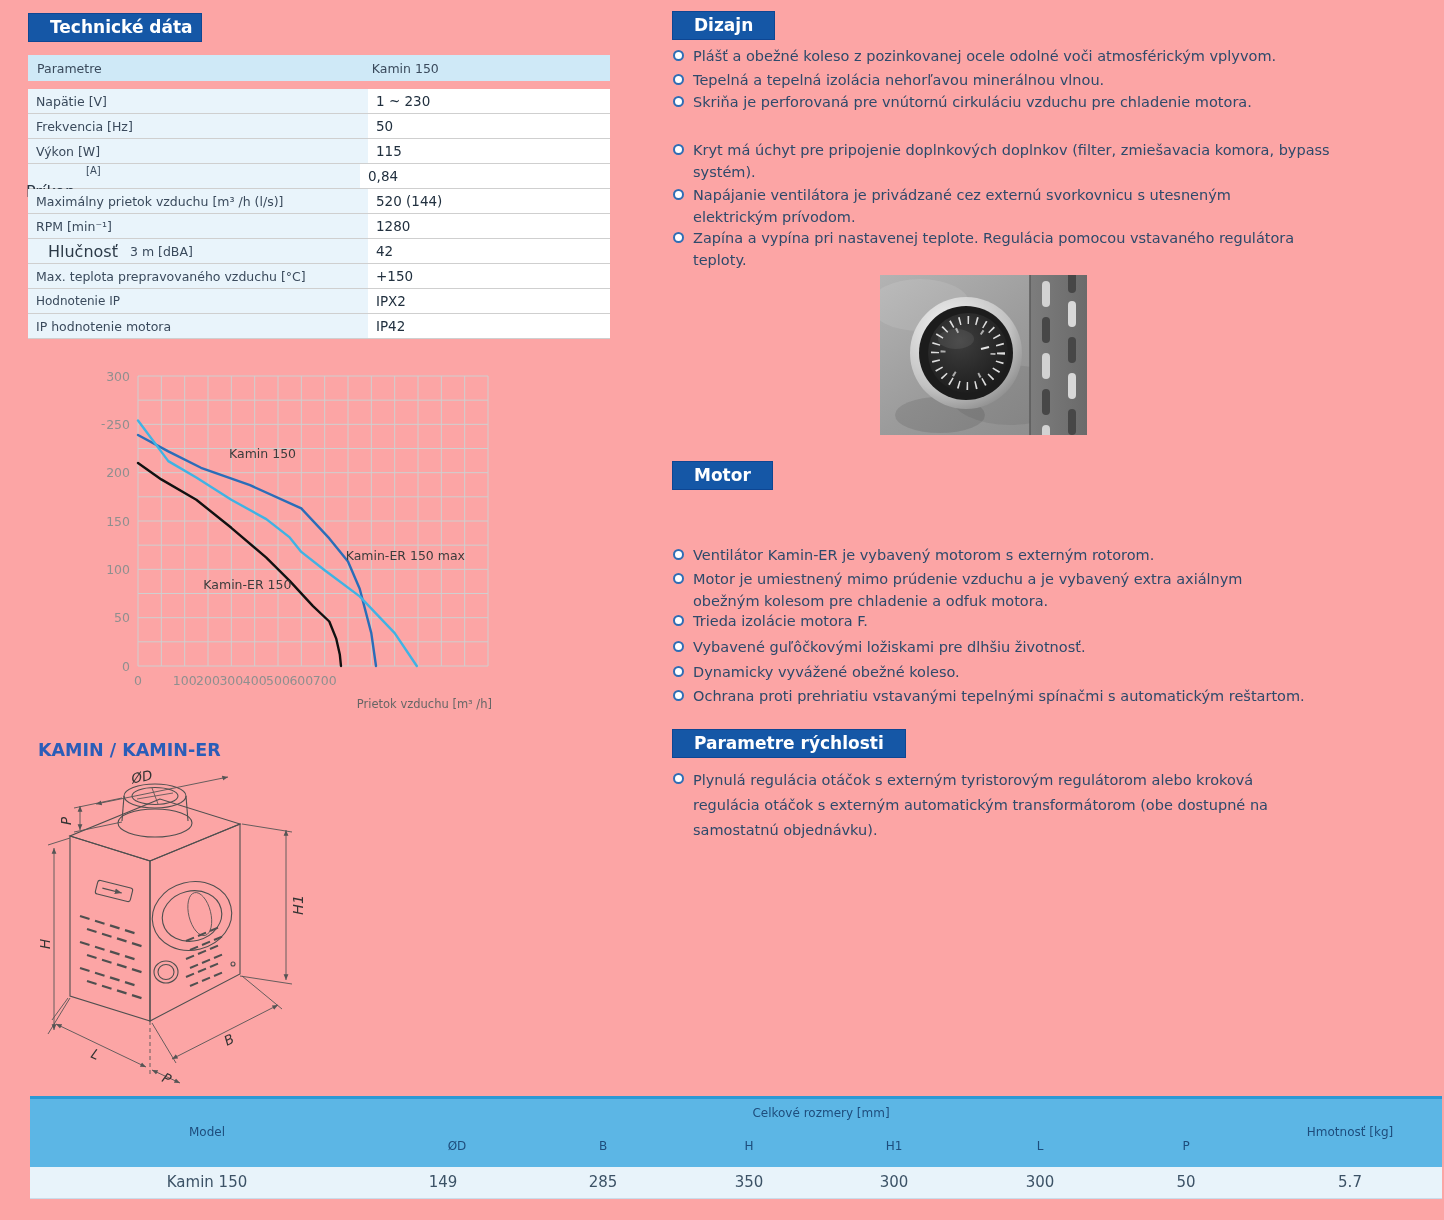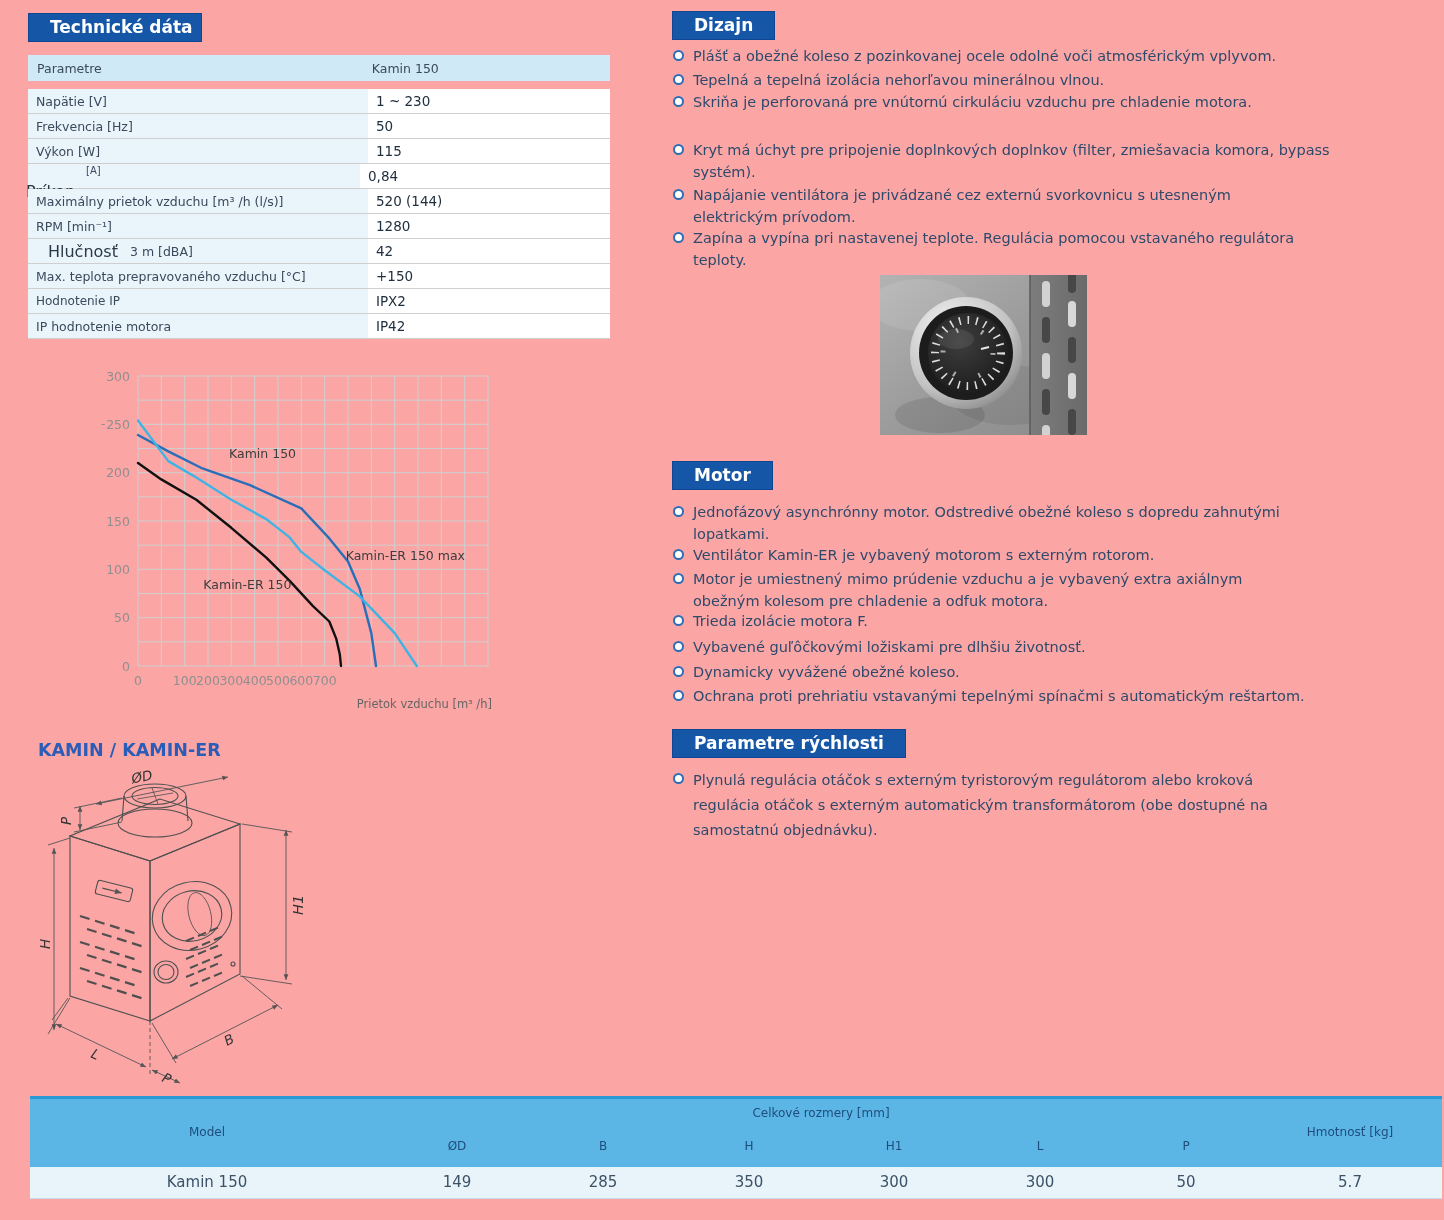--- a/index.html
+++ b/index.html
@@ -369,24 +369,20 @@
     <circle cx="88" cy="78" r="33" fill="none" stroke="#dddddd" stroke-width="8" stroke-dasharray="1.6 7"></circle>
     <circle cx="88" cy="78" r="25" fill="none" stroke="#cccccc" stroke-width="5" stroke-dasharray="2 24.2" opacity="0.8"></circle>
     <line x1="101" y1="74" x2="109" y2="72" stroke="#e6e6e6" stroke-width="2.2"></line>
   </svg>
 
   <div class="secbox" style="left:672px;top:461px;">
     <span>Motor</span>
   </div>
 
   <div class="bullets" style="left:672px;top:501px;width:665px;height:215px;">
-    <div class="bullet" style="top:0px">
-        <span class="bdot"></span>
-        <span class="btext">Jednofázový asynchrónny motor. Odstredivé obežné koleso s dopredu zahnutými lopatkami.</span>
-      </div>
     <div class="bullet" style="top:43px">
         <span class="bdot"></span>
         <span class="btext">Ventilátor Kamin-ER je vybavený motorom s externým rotorom.</span>
       </div>
     <div class="bullet" style="top:67px;width:650px">
         <span class="bdot"></span>
         <span class="btext" style="width:620px">Motor je umiestnený mimo prúdenie vzduchu a je vybavený extra axiálnym obežným kolesom pre chladenie a odfuk motora.</span>
       </div>
     <div class="bullet" style="top:109px">
         <span class="bdot"></span>
@@ -423,21 +419,21 @@
     <span style="left:427px;top:40px;">ØD</span>
     <span style="left:573px;top:40px;">B</span>
     <span style="left:719px;top:40px;">H</span>
     <span style="left:864px;top:40px;">H1</span>
     <span style="left:1010px;top:40px;">L</span>
     <span style="left:1156px;top:40px;">P</span>
     <span style="left:1320px;top:26px;">Hmotnosť [kg]</span>
   </div>
   <div id="dims-row">
     <span style="left:177px;">Kamin 150</span>
-    <span style="left:427px;text-align:center;">149</span>
+    <span style="left:413px;text-align:center;">149</span>
     <span style="left:573px;">285</span>
     <span style="left:719px;">350</span>
     <span style="left:864px;">300</span>
     <span style="left:1010px;">300</span>
     <span style="left:1156px;">50</span>
     <span style="left:1320px;">5.7</span>
   </div>
 
 </div>
 

